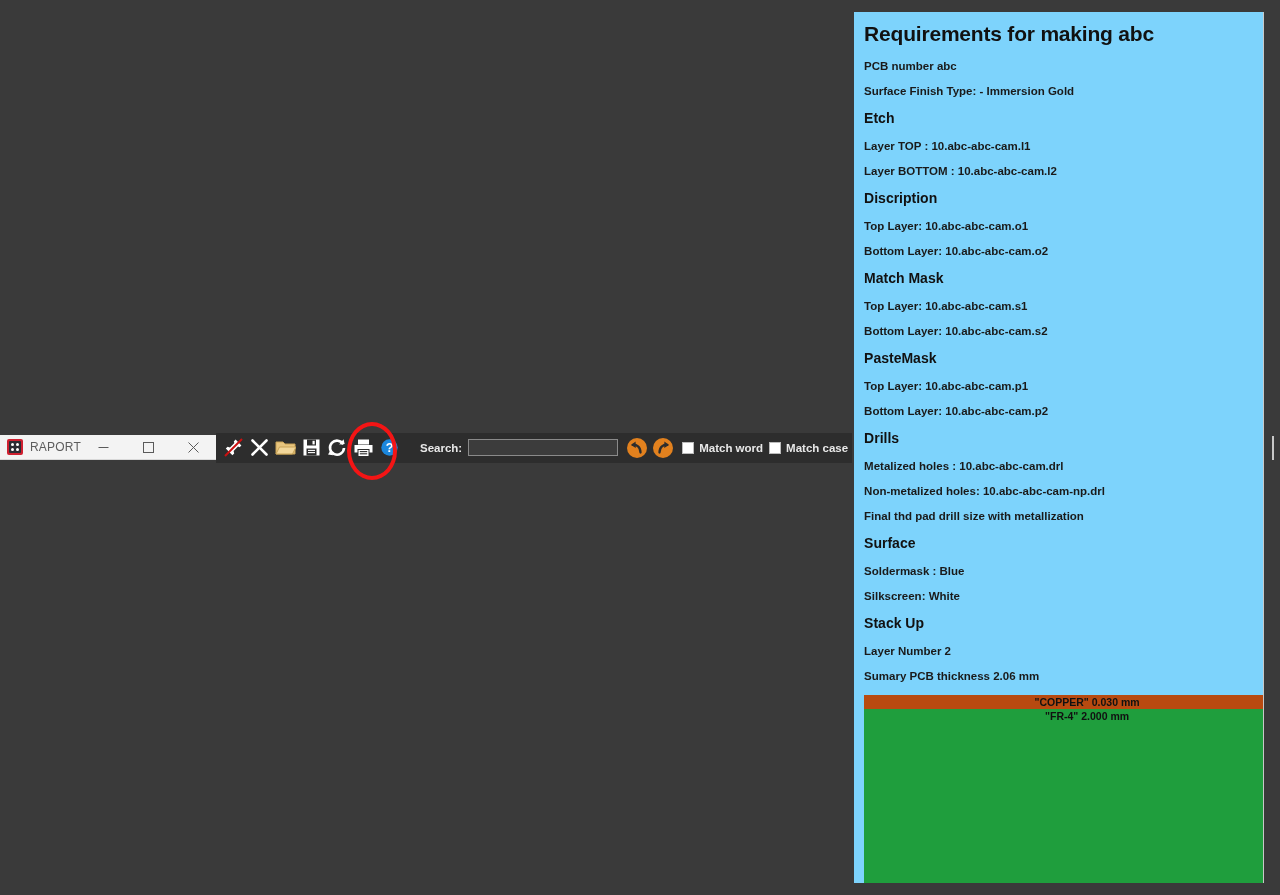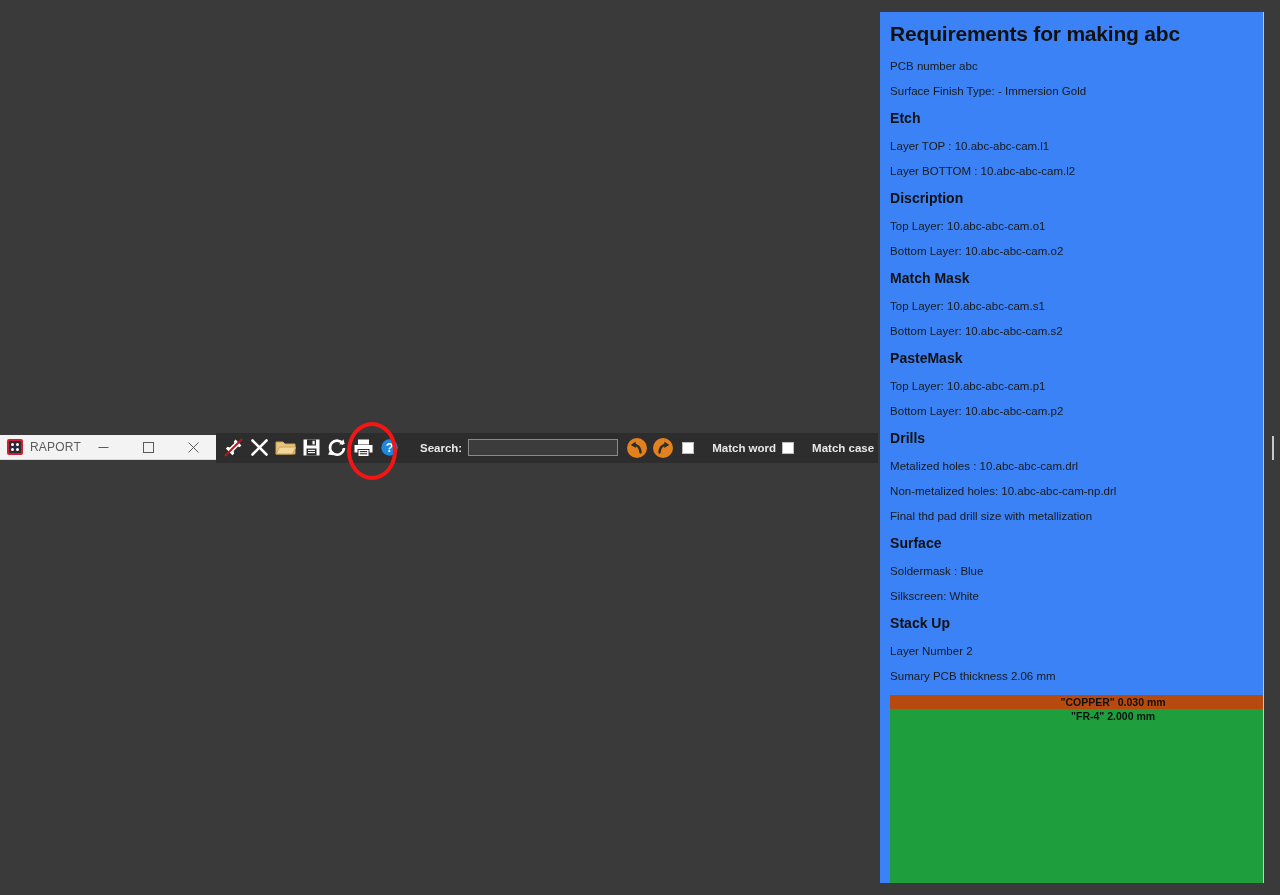--- a/index.html
+++ b/index.html
@@ -153,36 +153,36 @@
     height: 12px;
     background: #ffffff;
     border: 1px solid #bbbbbb;
     box-sizing: border-box;
     flex: 0 0 auto;
   }
   .chk-label {
     color: #e8e8e8;
     font-size: 11.5px;
     font-weight: bold;
-    margin-left: 18px;
+    margin-left: 5px;
     white-space: nowrap;
     user-select: none;
   }
 
   
   .doc-outer {
     flex: 1 1 auto;
     background: #3a3a3a;
     padding: 0 0 0 0;
     display: flex;
     overflow: hidden;
     position: relative;
   }
   .doc-page {
-    background: #3b82f6;
+    background: #7dd3fc;
     margin: 0 6px 0 2px;
     flex: 1 1 auto;
     overflow: hidden;
     position: relative;
     border-right: 1px solid #c8c8c8;
     padding: 0;
     box-sizing: border-box;
   }
   .doc-inner {
     padding: 8px 10px 0 10px;
@@ -195,21 +195,21 @@
     letter-spacing: -0.2px;
   }
   .doc-h2 {
     font-size: 14px;
     font-weight: bold;
     color: #111111;
     margin: 0 0 14px 0;
   }
   .doc-p {
     font-size: 11.5px;
-    font-weight: normal;
+    font-weight: bold;
     color: #1a1a1a;
     margin: 0 0 13px 0;
   }
 
   
   .stackup {
     width: 446px;
     margin-top: 1px;
     border: 0;
   }

